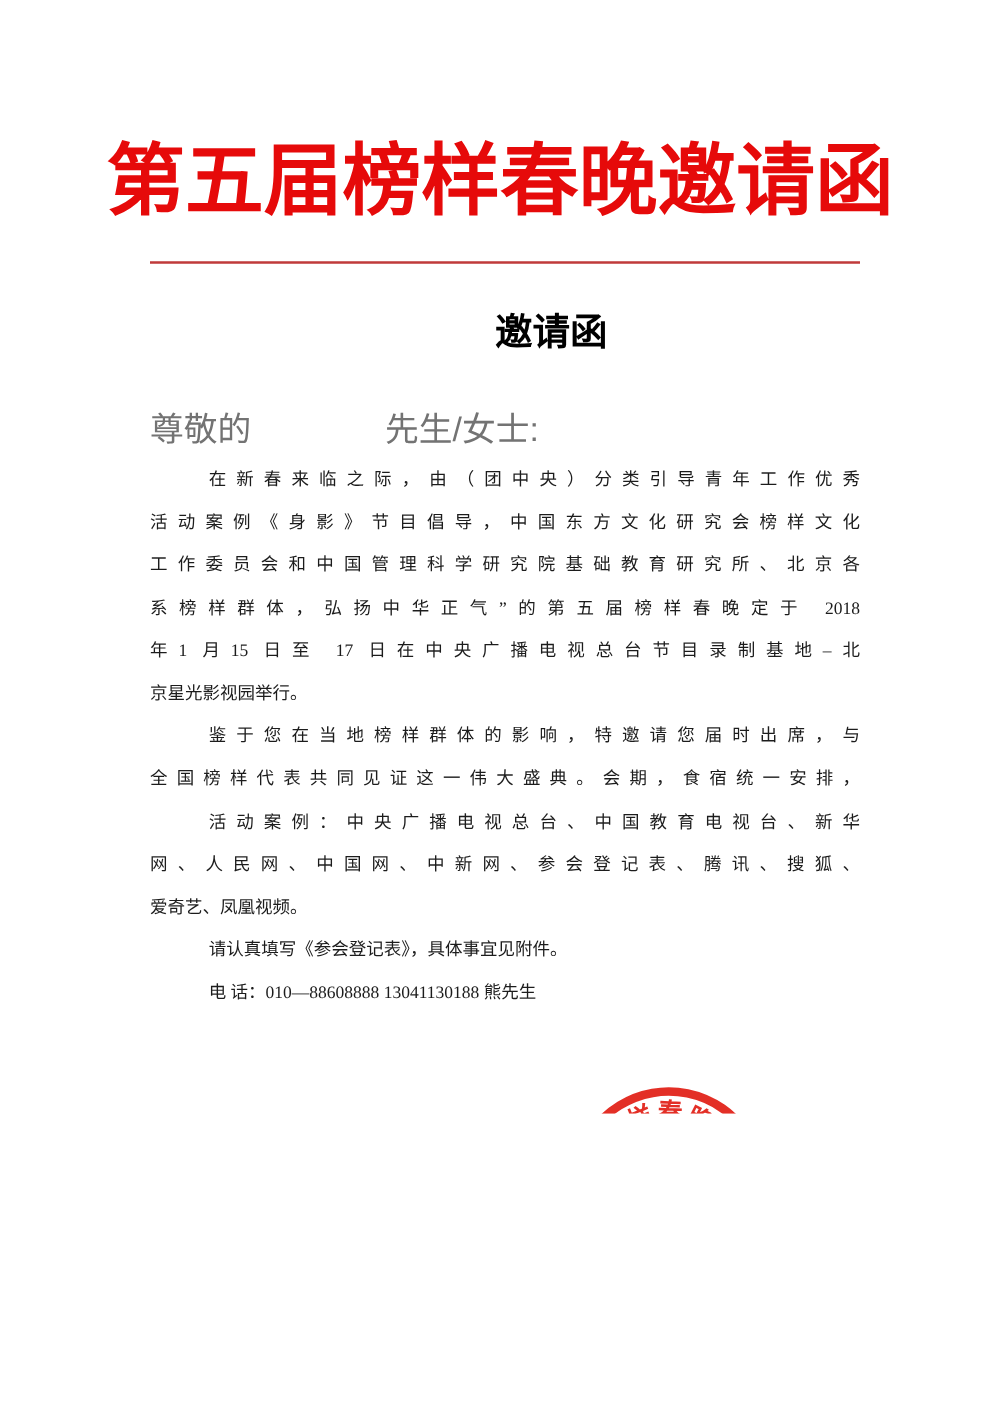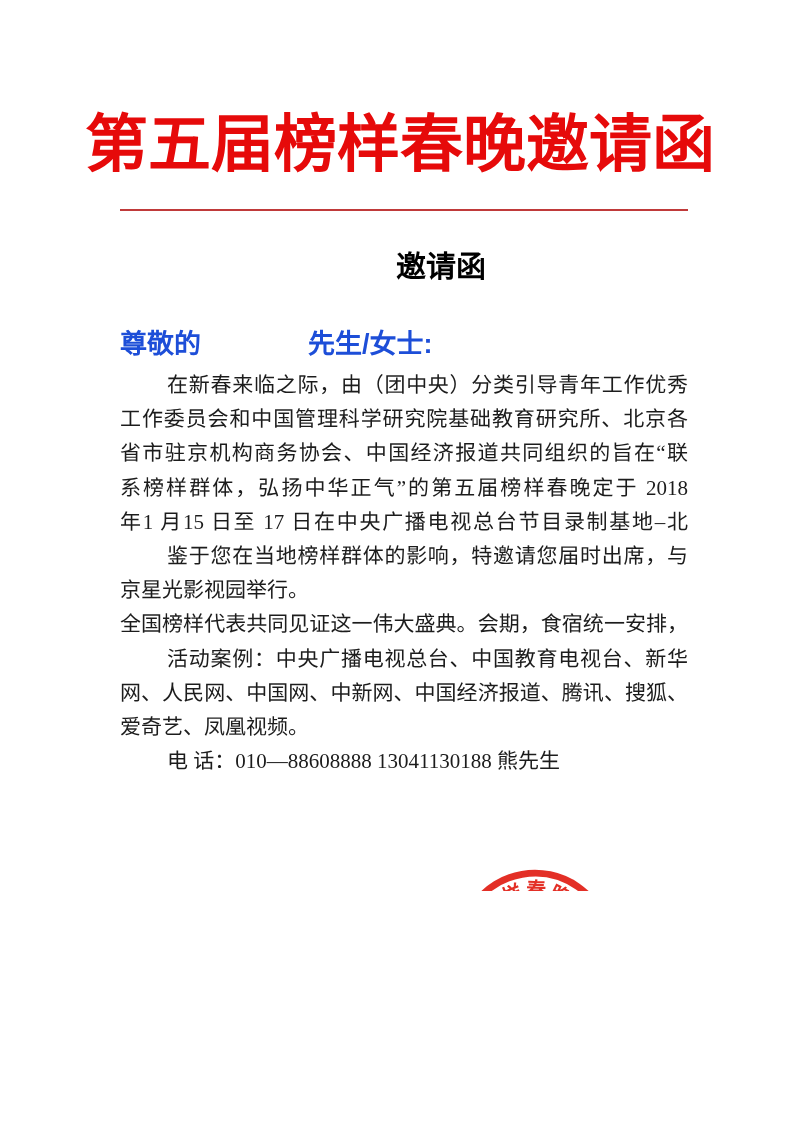--- a/index.html
+++ b/index.html
@@ -38,32 +38,32 @@
     font-weight:700;
     font-size:30px;line-height:44px;
     color:#000000;
     padding-left:41px;
   }
   .content{
     position:absolute;top:326px;left:120px;width:568px;
   }
   .salutation{
     font-family:"Liberation Sans","DejaVu Sans",sans-serif;
-    font-weight:700;
+    font-weight:400;
     font-size:27px;line-height:36px;
-    color:#1d4ed8;
+    color:#737373;
     white-space:nowrap;
   }
   .name-blank{
     display:inline-block;
     width:107px;height:1px;
   }
   .body-lines{margin-top:6px;}
   .bline{
-    font-size:21px;
+    font-size:14px;
     line-height:34.2px;
     color:var(--ink);
     white-space:nowrap;
   }
   .bline.fill{
     white-space:normal;
     text-align:justify;
     text-align-last:justify;
   }
   .bline.indent{text-indent:47px;}
@@ -98,30 +98,31 @@
   <div class="divider"></div>
 
   <div class="letter-heading">邀请函</div>
 
   <div class="content">
     <div class="salutation">
       <span>尊敬的</span><span class="name-blank"></span><span>先生/女士:</span>
     </div>
     <div class="body-lines">
         <div class="bline indent fill">在新春来临之际，由（团中央）分类引导青年工作优秀</div>
+        <div class="bline fill">活动案例《身影》节目倡导，中国东方文化研究会榜样文化</div>
         <div class="bline fill">工作委员会和中国管理科学研究院基础教育研究所、北京各</div>
-        <div class="bline fill">省市驻京机构商务协会、中国经济报道共同组织的旨在“联</div>
         <div class="bline fill">系榜样群体，弘扬中华正气”的第五届榜样春晚定于 2018</div>
         <div class="bline fill">年1 月15 日至 17 日在中央广播电视总台节目录制基地–北</div>
+        <div class="bline">京星光影视园举行。</div>
         <div class="bline indent fill">鉴于您在当地榜样群体的影响，特邀请您届时出席，与</div>
-        <div class="bline">京星光影视园举行。</div>
         <div class="bline fill">全国榜样代表共同见证这一伟大盛典。会期，食宿统一安排，</div>
         <div class="bline indent fill">活动案例：中央广播电视总台、中国教育电视台、新华</div>
-        <div class="bline fill">网、人民网、中国网、中新网、中国经济报道、腾讯、搜狐、</div>
+        <div class="bline fill">网、人民网、中国网、中新网、参会登记表、腾讯、搜狐、</div>
         <div class="bline">爱奇艺、凤凰视频。</div>
+        <div class="bline indent">请认真填写《参会登记表》，具体事宜见附件。</div>
         <div class="bline indent">电 话：010—88608888 13041130188 熊先生</div>
       </div>
   </div>
 
   <div class="signature">
     <div class="org-line">第五届榜样春晚组委会</div>
     <div class="date-line">二0 二一年十一月</div>
   </div>
 
   <div class="seal">

